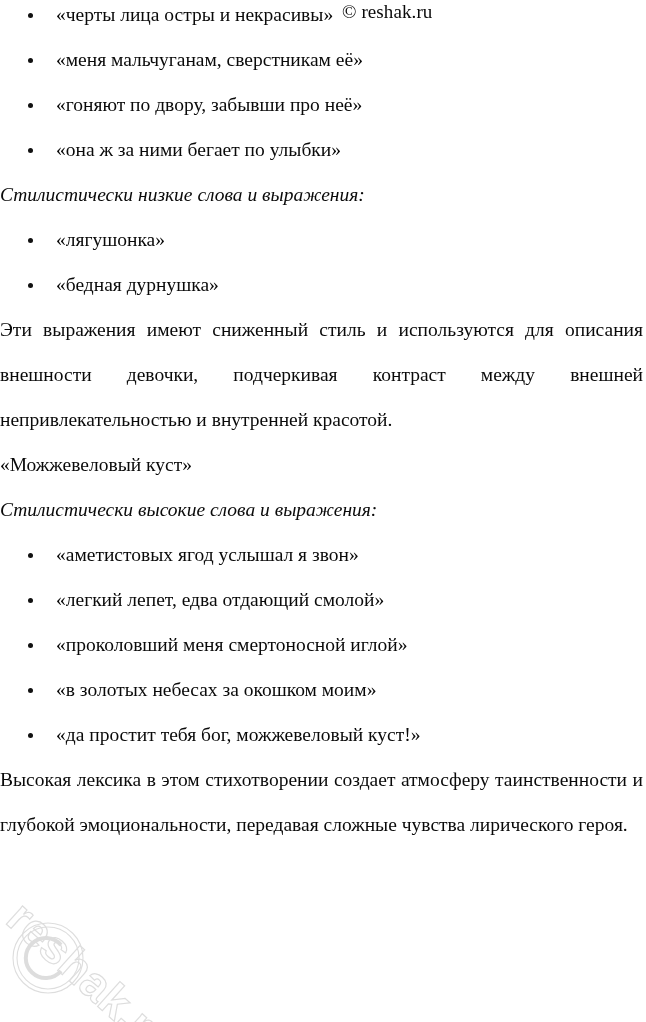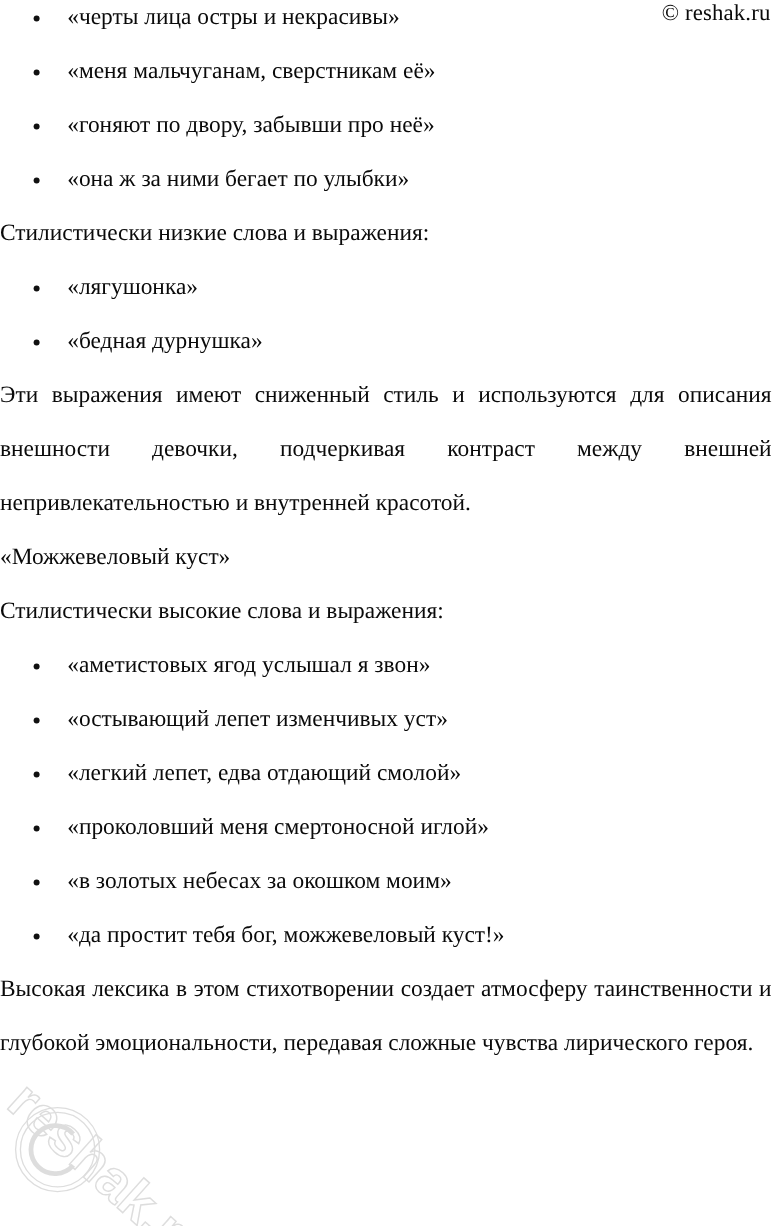--- a/index.html
+++ b/index.html
@@ -34,21 +34,21 @@
     opacity: 0.62;
   }
   .watermark svg { display: block; }
 
   
   .header {
     position: absolute;
     top: 0px;
     right: 4px;
     width: 300px;
-    text-align: right;
+    text-align: left;
     font-size: 19px;
     line-height: 24px;
     letter-spacing: 0.1px;
     z-index: 3;
   }
 
   
   .content {
     position: absolute;
     left: 0px;
@@ -105,20 +105,21 @@
     font-size: 19.5px;
     line-height: 45px;
     font-weight: normal;
     white-space: nowrap;
   }
   p.subheading {
     margin: 0;
     padding: 0;
     font-size: 19.5px;
     line-height: 45px;
+    font-style: italic;
     white-space: nowrap;
   }
 </style>
 </head>
 <body>
 
 <div class="page">
 
   <div class="watermark">
     <svg width="190" height="170" viewBox="0 0 190 170" xmlns="http://www.w3.org/2000/svg">
@@ -164,21 +165,20 @@
       <h2 class="doc-heading">«Можжевеловый куст»</h2>
     </div>
 
     <div class="block">
       <p class="subheading">Стилистически высокие слова и выражения:</p>
     </div>
 
     <div class="block">
       <ul class="bullets">
         <li>«аметистовых ягод услышал я звон»</li>
-        <li>«остывающий лепет изменчивых уст»</li>
         <li>«легкий лепет, едва отдающий смолой»</li>
         <li>«проколовший меня смертоносной иглой»</li>
         <li>«в золотых небесах за окошком моим»</li>
         <li>«да простит тебя бог, можжевеловый куст!»</li>
       </ul>
     </div>
 
     <div class="block">
       <p class="para">Высокая лексика в этом стихотворении создает атмосферу таинственности и глубокой эмоциональности, передавая сложные чувства лирического героя.</p>
     </div>

